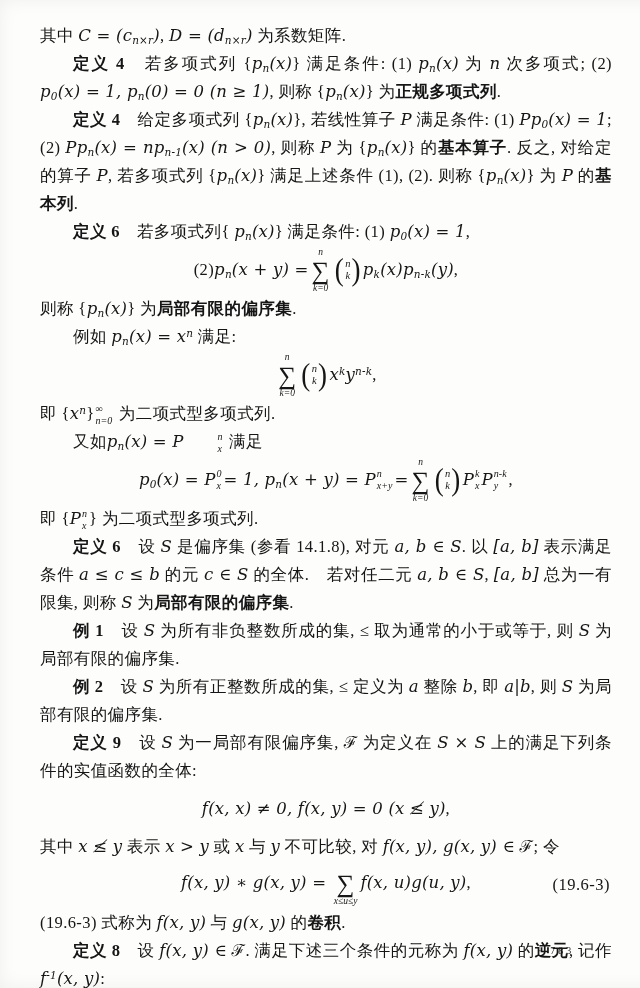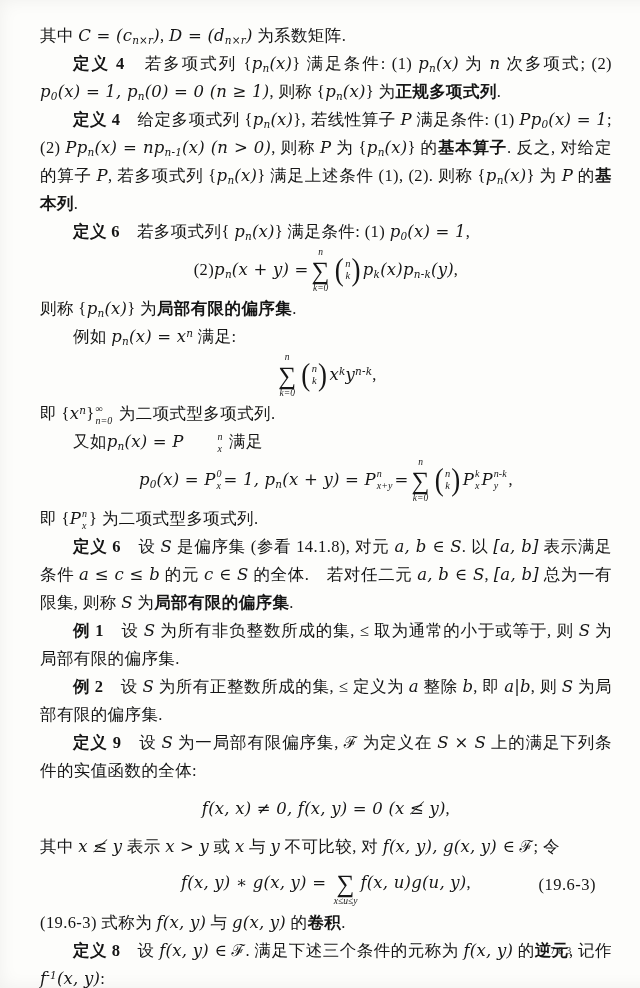--- a/index.html
+++ b/index.html
@@ -31,21 +31,21 @@
   .m{font-style:italic;font-family:"DejaVu Serif","Liberation Serif",serif;letter-spacing:0.2px;}
   sup{font-size:10.5px;vertical-align:5px;line-height:0;}
   sub{font-size:10.5px;vertical-align:-3px;line-height:0;}
   
   .formula{
     display:flex;justify-content:center;align-items:center;
     min-height:46px;margin:1px 0;text-indent:0;text-align:center;
   }
   .formula-rel{position:relative;justify-content:center;}
   .eqno{
-    position:absolute;right:16px;top:50%;
+    position:absolute;right:2px;top:50%;
     transform:translateY(-50%);
     font-style:normal;letter-spacing:0.5px;
   }
   
   .sum{
     display:inline-flex;flex-direction:column;align-items:center;
     vertical-align:middle;margin:0 3px;line-height:1;
   }
   .sum .sg{font-size:25px;line-height:1;font-style:normal;}
   .sum .lim{font-size:9.5px;font-style:italic;line-height:1.15;min-height:9px;letter-spacing:0;}

